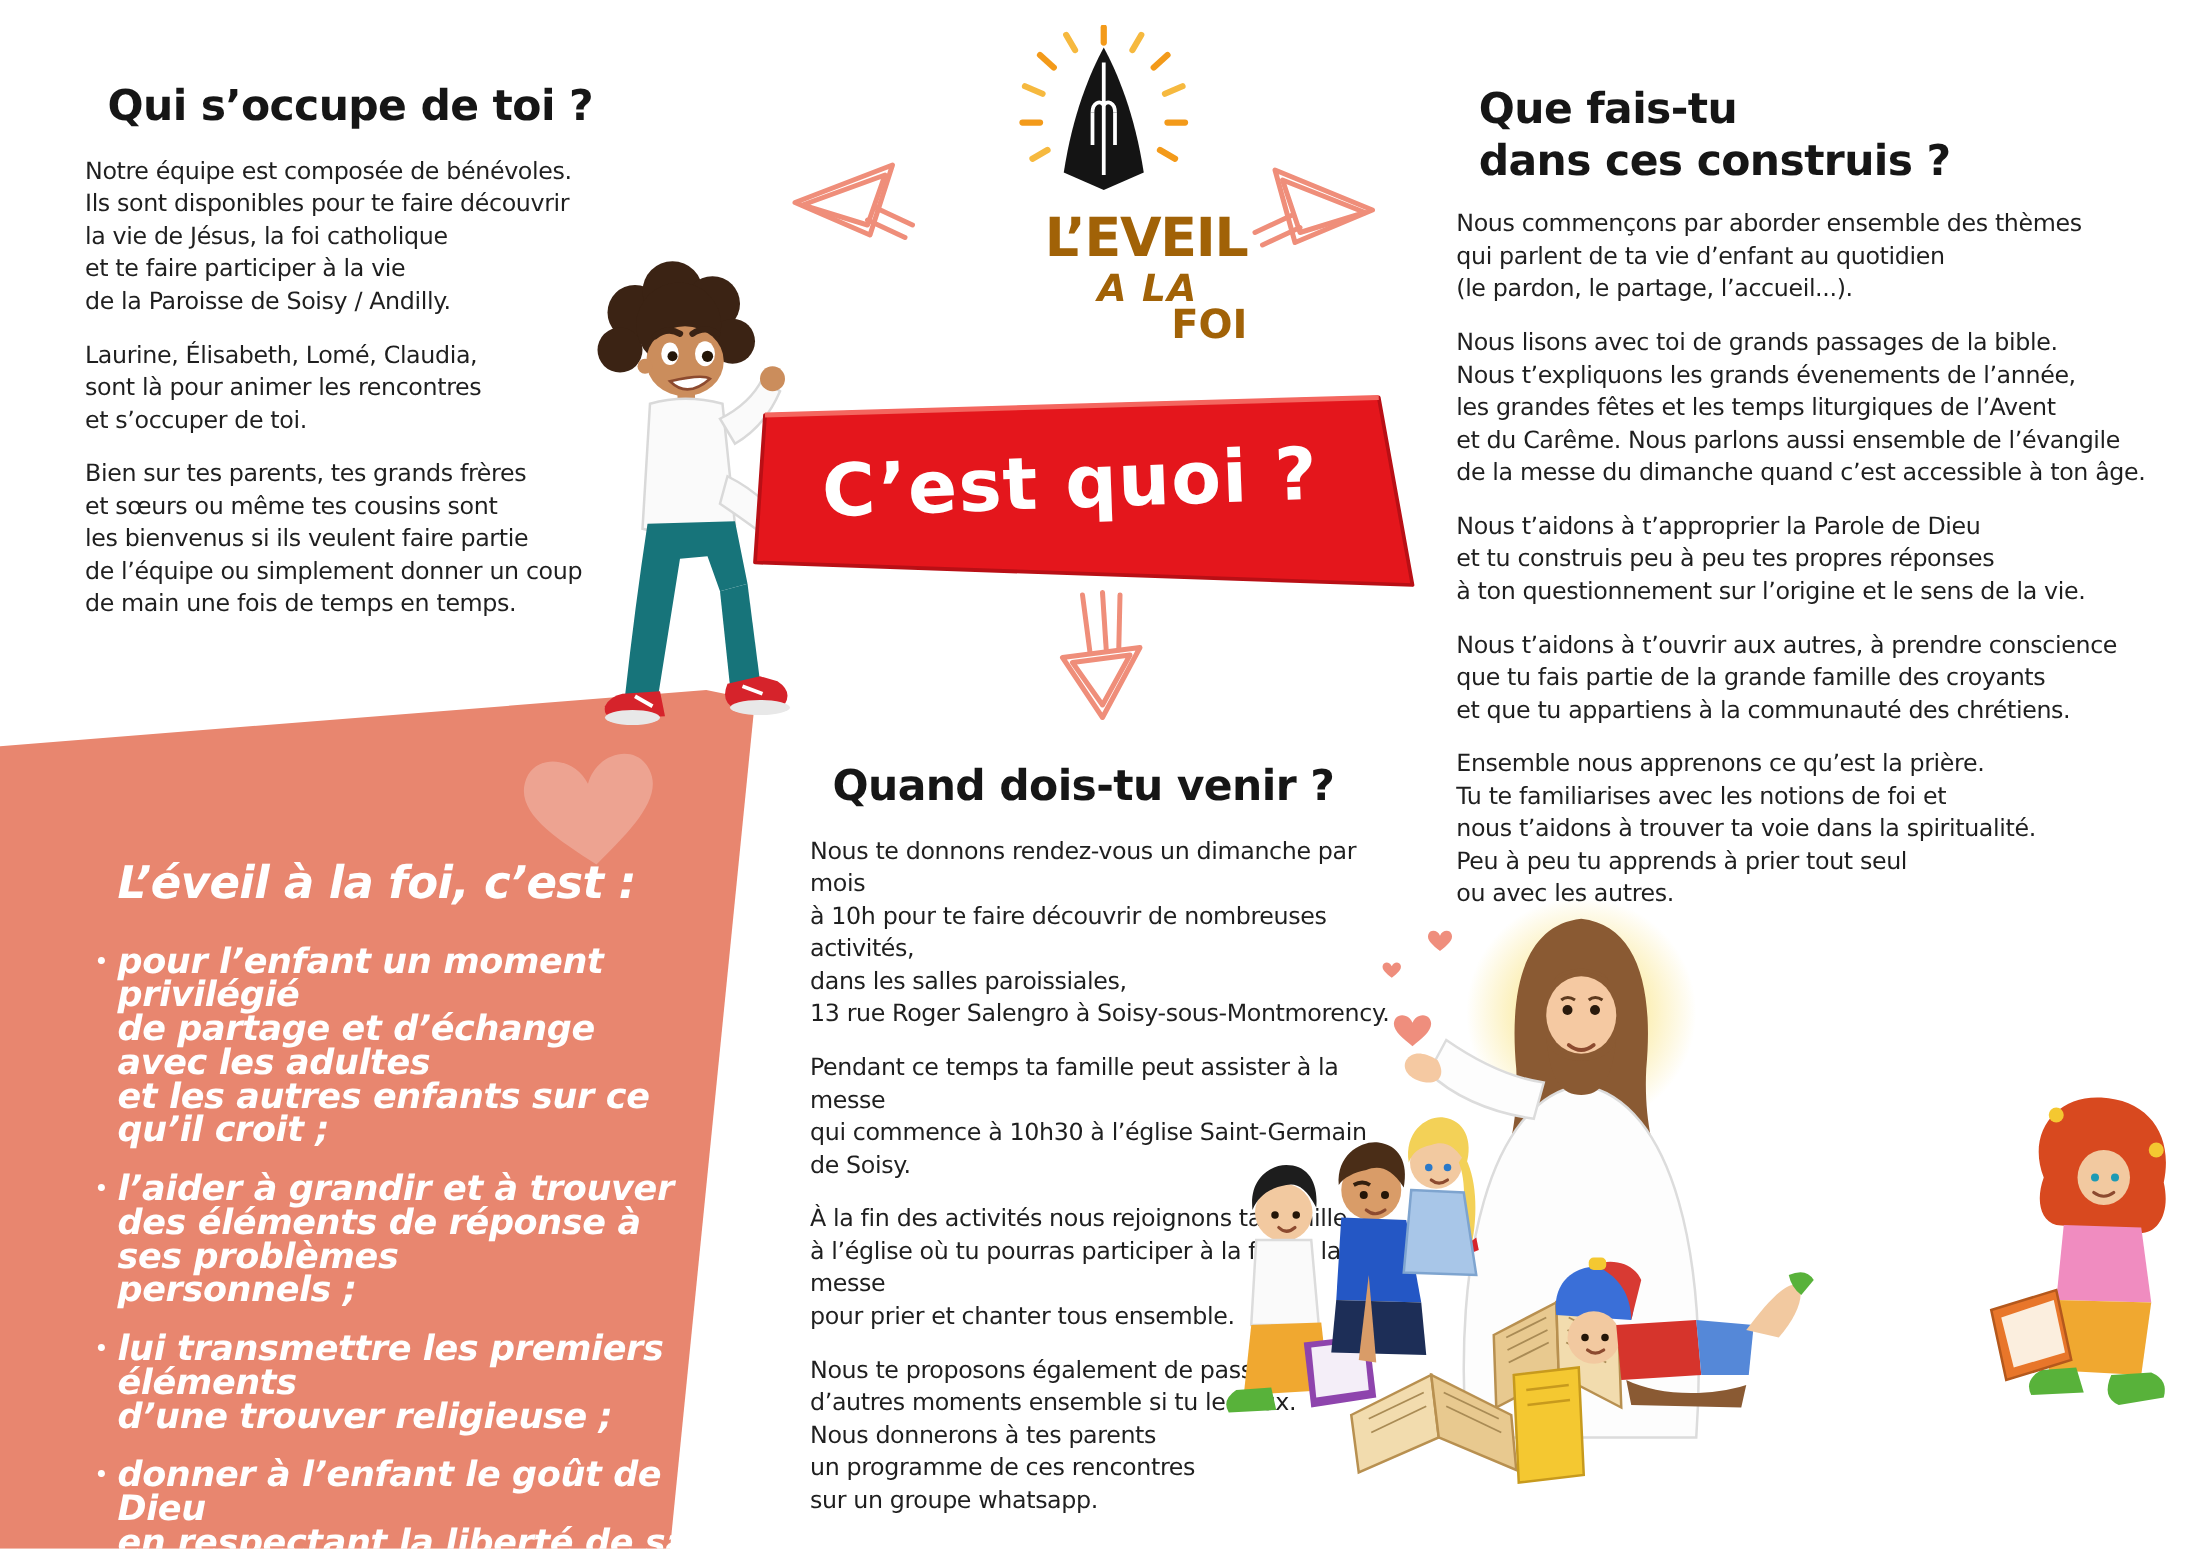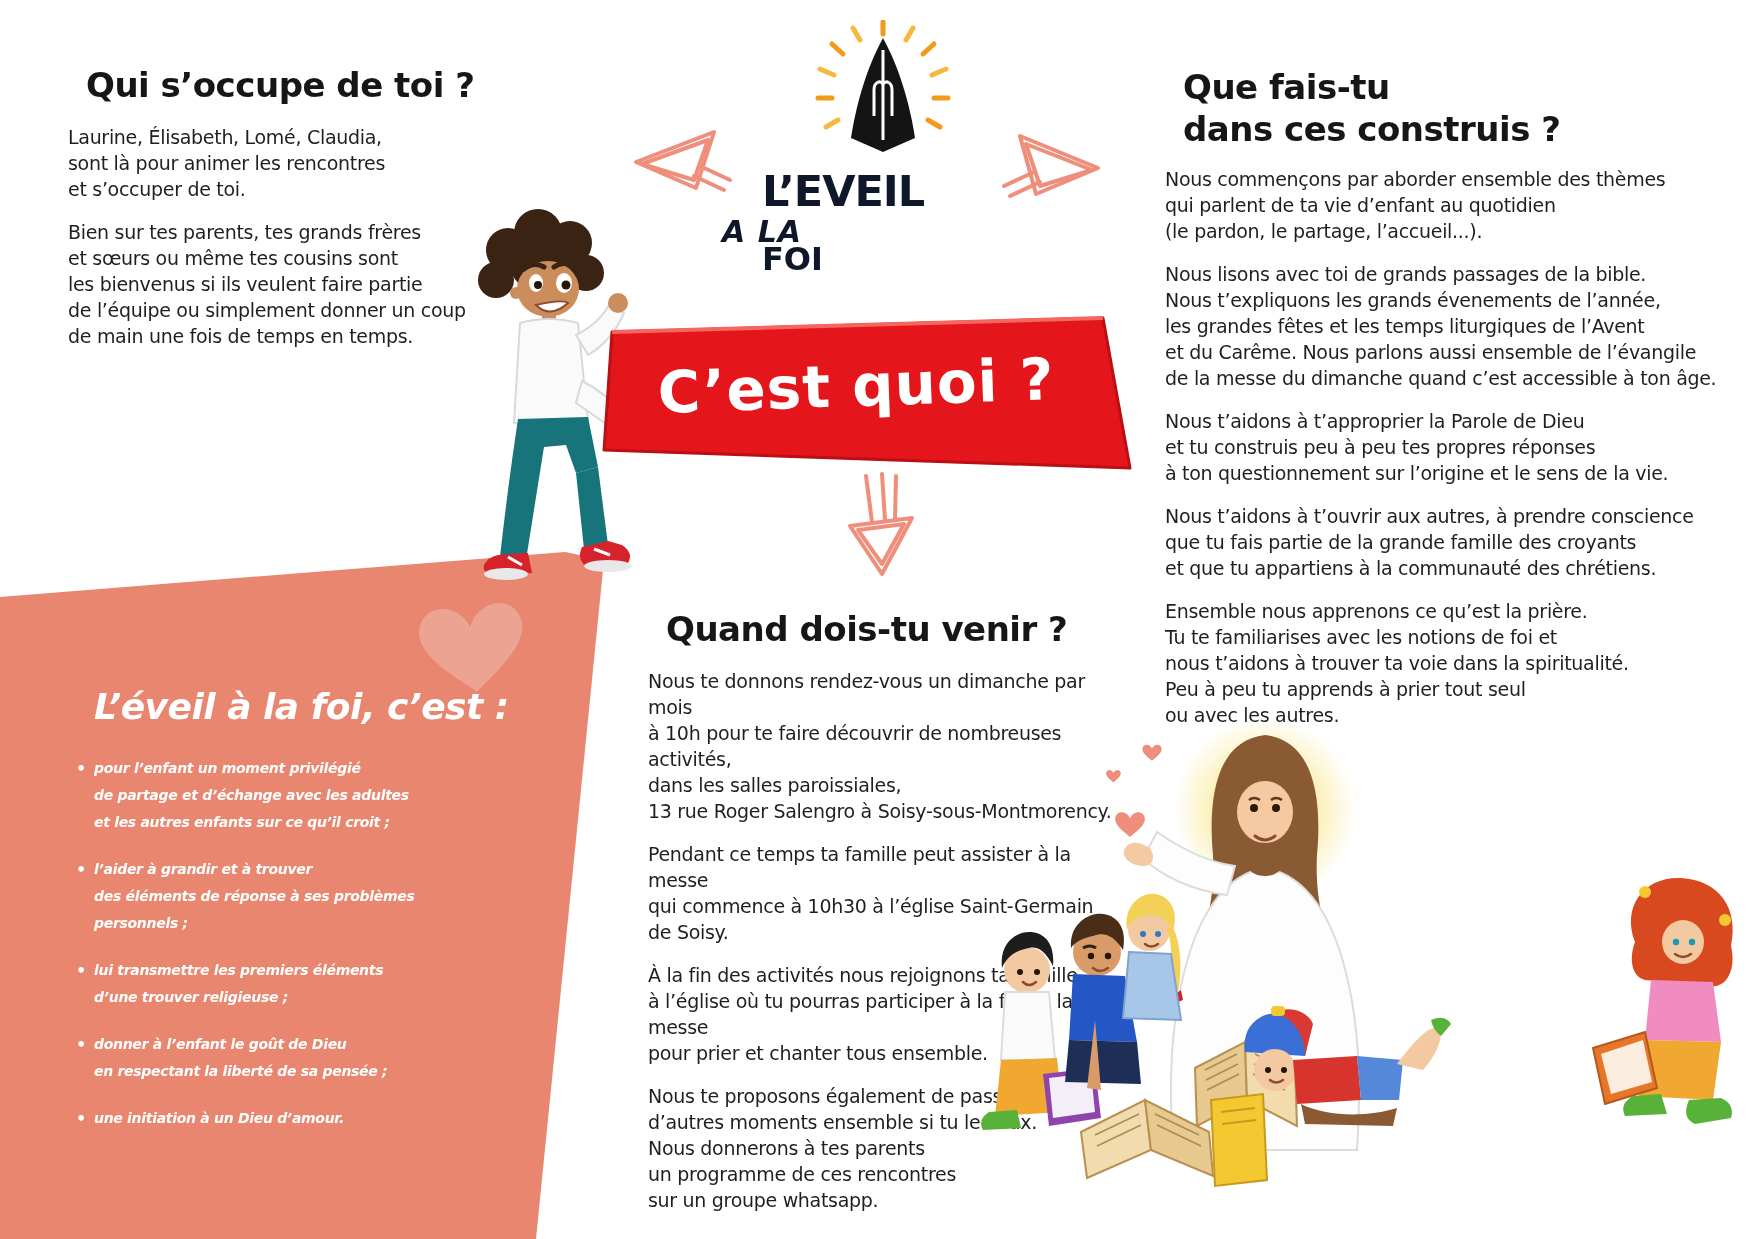--- a/index.html
+++ b/index.html
@@ -14,52 +14,57 @@
   .col-head{font-size:34px;line-height:42px;white-space:pre-line;}
   .body-txt{font-size:19px;line-height:26px;letter-spacing:-0.3px;white-space:pre-line;margin:0 0 17px 0;}
   
   #left-col{left:68px;top:46px;width:500px;}
   #left-col h2{margin-bottom:18px;}
   
   #eveil-col{left:76px;top:668px;width:480px;color:#ffffff;font-style:italic;}
   #eveil-col h2{color:#ffffff;font-size:36px;margin-bottom:28px;letter-spacing:-0.5px;}
   #eveil-col ul{list-style:none;margin:0;padding:0;}
   #eveil-col li{
-    font-size:14px;line-height:27px;font-weight:700;letter-spacing:-0.3px;
+    font-size:28px;line-height:27px;font-weight:700;letter-spacing:-0.3px;
     white-space:pre-line;margin:0 0 20px 0;padding-left:18px;position:relative;
   }
   #eveil-col li::before{content:"•";position:absolute;left:0;top:0;font-size:16px;}
   
   #quand-col{left:648px;top:590px;width:470px;}
   #quand-col h2{margin-bottom:18px;}
   
   #rencontres-col{left:1165px;top:48px;width:578px;}
   #rencontres-col h2{margin-bottom:16px;}
   
-  .logo-txt{color:#0f172a;font-weight:700;text-align:left;}
+  .logo-txt{color:#a16207;font-weight:700;text-align:right;}
   #logo-line1{left:762px;top:166px;width:236px;font-size:43px;letter-spacing:-1px;}
   #logo-line2{left:722px;top:214px;width:236px;font-size:30px;letter-spacing:1px;font-style:italic;}
   #logo-line3{left:762px;top:240px;width:236px;font-size:32px;letter-spacing:0px;}
   
   #banner-text{
     left:632px;top:330px;width:448px;height:112px;line-height:112px;
     text-align:center;color:#ffffff;font-size:58px;font-weight:700;
     transform:rotate(-2deg);letter-spacing:1px;
   }
 </style>
 </head>
 <body>
 
 <svg class="abs" style="left:0;top:0;" width="1749" height="1239" viewBox="0 0 1749 1239">
   <polygon points="0,597 565,552 604,560 536,1239 0,1239" fill="#e8866f"></polygon>
   <path d="M20 12 C 17 4, 6 2, 3 10 C 0 18, 10 26, 20 34 C 30 26, 40 18, 37 10 C 34 2, 23 4, 20 12 Z" transform="translate(408,598) rotate(-6) scale(2.95)" fill="#ffffff" opacity="0.24"></path>
 </svg>
 
 <div id="left-col" class="abs">
   <h2 class="col-head">Qui s’occupe de toi ?</h2>
+  <p class="body-txt">Notre équipe est composée de bénévoles.
+Ils sont disponibles pour te faire découvrir
+la vie de Jésus, la foi catholique
+et te faire participer à la vie
+de la Paroisse de Soisy / Andilly.</p>
   <p class="body-txt">Laurine, Élisabeth, Lomé, Claudia,
 sont là pour animer les rencontres
 et s’occuper de toi.</p>
   <p class="body-txt">Bien sur tes parents, tes grands frères
 et sœurs ou même tes cousins sont
 les bienvenus si ils veulent faire partie
 de l’équipe ou simplement donner un coup
 de main une fois de temps en temps.</p>
 </div>
 

